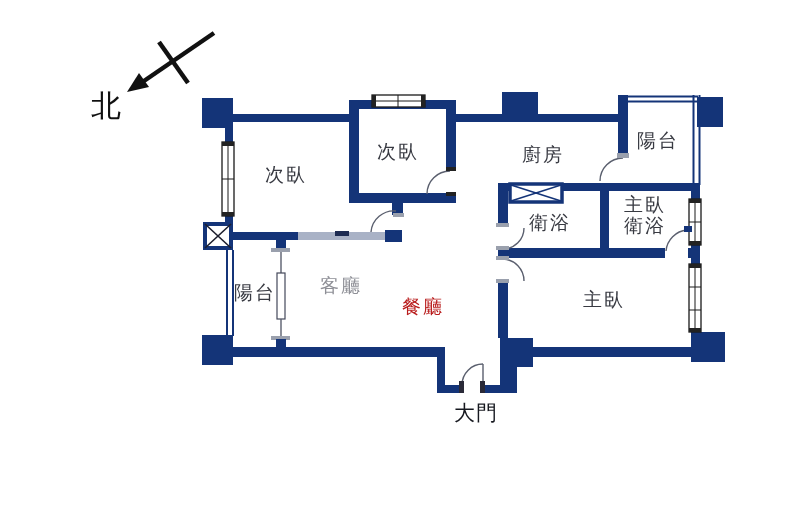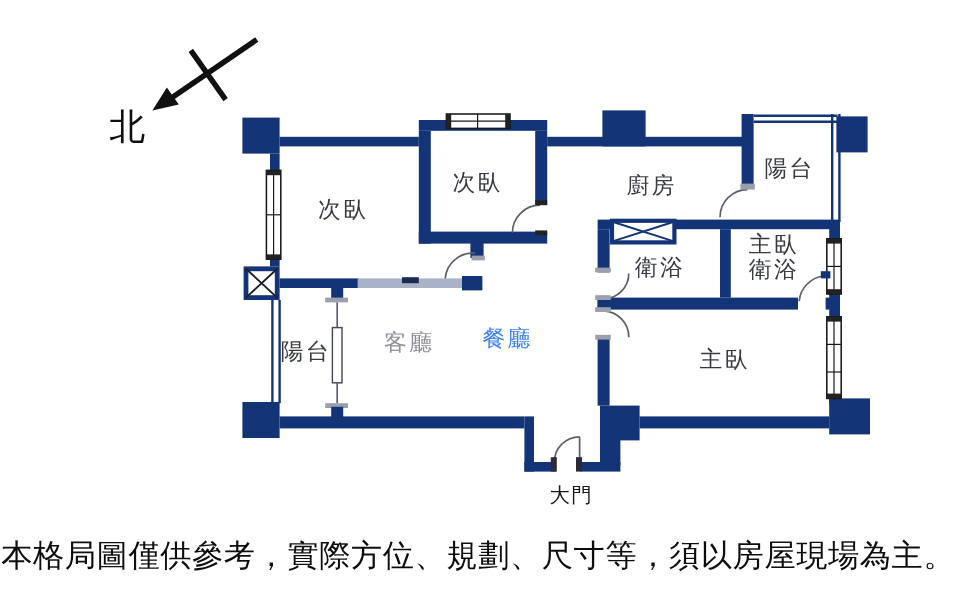--- a/index.html
+++ b/index.html
@@ -7,23 +7,23 @@
     position:relative;width:800px;height:512px;background:#ffffff;overflow:hidden;
     font-family:"Liberation Serif","DejaVu Serif",serif;
   }
   .stage svg{position:absolute;left:0;top:0;}
   .lbl{
     position:absolute;transform:translate(-50%,-50%);
     font-size:19px;letter-spacing:2px;color:#383a42;white-space:nowrap;
     font-family:"Liberation Serif","DejaVu Serif",serif;
   }
   .lbl.light{color:#8e8f96;}
-  .lbl.mid{color:#3b82f6;}
+  .lbl.mid{color:#b91c1c;margin-top:25px;}
   .lbl.big{font-size:30px;letter-spacing:0;color:#101010;}
-  .lbl.door{font-size:17px;letter-spacing:1px;color:#16181f;}
+  .lbl.door{font-size:21px;letter-spacing:1px;color:#16181f;}
   .mbath{line-height:21px;text-align:center;}
   .disclaimer{
     position:absolute;left:1px;top:446px;width:798px;
     font-size:26px;letter-spacing:0.5px;color:#0d0d0d;white-space:nowrap;
     font-family:"Liberation Serif","DejaVu Serif",serif;
   }
 </style>
 </head>
 <body>
 
@@ -199,14 +199,13 @@
   <div class="lbl mbath" style="left:645px;top:215px;">
     <div>主臥</div>
     <div>衛浴</div>
   </div>
   <div class="lbl" style="left:604px;top:300px;">主臥</div>
   <div class="lbl" style="left:255px;top:293px;">陽台</div>
   <div class="lbl light" style="left:341px;top:286px;text-align:center;">客廳</div>
   <div class="lbl mid" style="left:423px;top:282px;">餐廳</div>
   <div class="lbl door" style="left:476px;top:413px;">大門</div>
 
-  <div class="disclaimer">本格局圖僅供參考，實際方位、規劃、尺寸等，須以房屋現場為主。</div>
 </div>
 
 </body></html>

